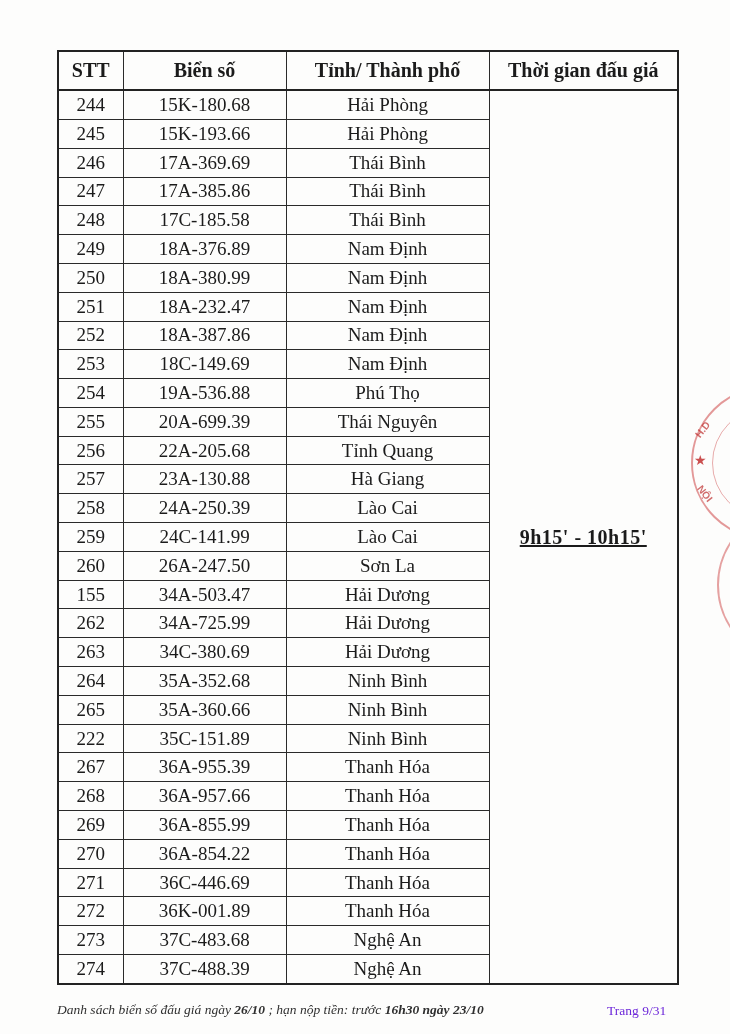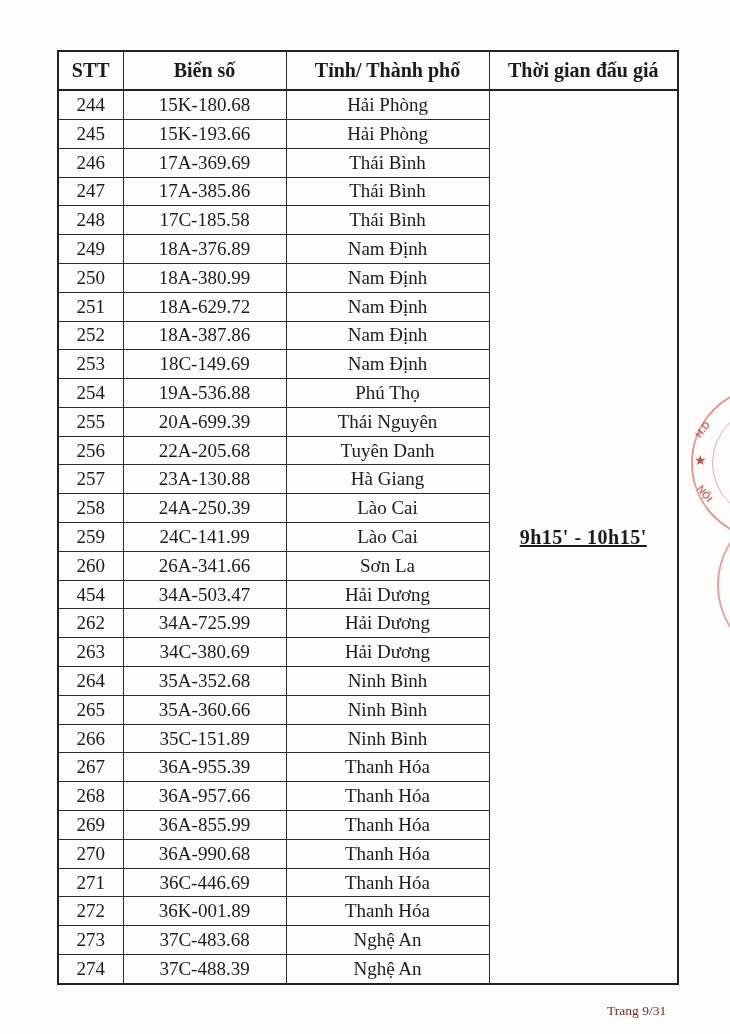--- a/index.html
+++ b/index.html
@@ -36,21 +36,21 @@
   td.time-cell { font-weight:bold; font-size:20px; letter-spacing:.5px;text-decoration:underline; }
 
   .footer-note {
     position:absolute; left:57px; top:1002px;
     font-style:italic; font-size:13.5px; color:#2f2f2f;
     white-space:nowrap;
   }
   .footer-note .b { font-weight:bold; }
   .page-number {
     position:absolute; left:607px; top:1003px;
-    font-size:13.5px; color:#7f1d1d;
+    font-size:13.5px; color:#6d28d9;
   }
 
   
   .stamp-ring-outer {
     position:absolute; left:691px; top:386px; width:154px; height:154px;
     border-radius:50%; border:2px solid rgba(205,70,70,.55);
   }
   .stamp-ring-inner {
     position:absolute; left:712px; top:407px; width:112px; height:112px;
     border-radius:50%; border:1.5px solid rgba(205,70,70,.45);
@@ -123,21 +123,21 @@
       <td>18A-376.89</td>
       <td>Nam Định</td>
     </tr>
         <tr>
       <td>250</td>
       <td>18A-380.99</td>
       <td>Nam Định</td>
     </tr>
         <tr>
       <td>251</td>
-      <td>18A-629.72</td>
+      <td>18A-232.47</td>
       <td>Nam Định</td>
     </tr>
         <tr>
       <td>252</td>
       <td>18A-387.86</td>
       <td>Nam Định</td>
     </tr>
         <tr>
       <td>253</td>
       <td>18C-149.69</td>
@@ -149,44 +149,44 @@
       <td>Phú Thọ</td>
     </tr>
         <tr>
       <td>255</td>
       <td>20A-699.39</td>
       <td>Thái Nguyên</td>
     </tr>
         <tr>
       <td>256</td>
       <td>22A-205.68</td>
-      <td>Tuyên Danh</td>
+      <td>Tỉnh Quang</td>
     </tr>
         <tr>
       <td>257</td>
       <td>23A-130.88</td>
       <td>Hà Giang</td>
     </tr>
         <tr>
       <td>258</td>
       <td>24A-250.39</td>
       <td>Lào Cai</td>
     </tr>
         <tr>
       <td>259</td>
       <td>24C-141.99</td>
       <td>Lào Cai</td>
     </tr>
         <tr>
       <td>260</td>
-      <td>26A-341.66</td>
+      <td>26A-247.50</td>
       <td>Sơn La</td>
     </tr>
         <tr>
-      <td>454</td>
+      <td>155</td>
       <td>34A-503.47</td>
       <td>Hải Dương</td>
     </tr>
         <tr>
       <td>262</td>
       <td>34A-725.99</td>
       <td>Hải Dương</td>
     </tr>
         <tr>
       <td>263</td>
@@ -197,42 +197,42 @@
       <td>264</td>
       <td>35A-352.68</td>
       <td>Ninh Bình</td>
     </tr>
         <tr>
       <td>265</td>
       <td>35A-360.66</td>
       <td>Ninh Bình</td>
     </tr>
         <tr>
-      <td>266</td>
+      <td>222</td>
       <td>35C-151.89</td>
       <td>Ninh Bình</td>
     </tr>
         <tr>
       <td>267</td>
       <td>36A-955.39</td>
       <td>Thanh Hóa</td>
     </tr>
         <tr>
       <td>268</td>
       <td>36A-957.66</td>
       <td>Thanh Hóa</td>
     </tr>
         <tr>
       <td>269</td>
       <td>36A-855.99</td>
       <td>Thanh Hóa</td>
     </tr>
         <tr>
       <td>270</td>
-      <td>36A-990.68</td>
+      <td>36A-854.22</td>
       <td>Thanh Hóa</td>
     </tr>
         <tr>
       <td>271</td>
       <td>36C-446.69</td>
       <td>Thanh Hóa</td>
     </tr>
         <tr>
       <td>272</td>
       <td>36K-001.89</td>
@@ -251,16 +251,17 @@
       </tbody>
   </table>
 
   <div class="stamp-ring-outer"></div>
   <div class="stamp-ring-inner"></div>
   <div class="stamp-ring-lower"></div>
   <div class="stamp-star">★</div>
   <div class="stamp-txt stamp-txt-top">H.D</div>
   <div class="stamp-txt stamp-txt-bottom">NỘI</div>
 
+  <div class="footer-note"><span>Danh sách biển số đấu giá ngày </span><span class="b">26/10</span><span> ; hạn nộp tiền: trước </span><span class="b">16h30 ngày 23/10</span></div>
 
   <div class="page-number">Trang 9/31</div>
 
 </div>
 
 </body></html>

